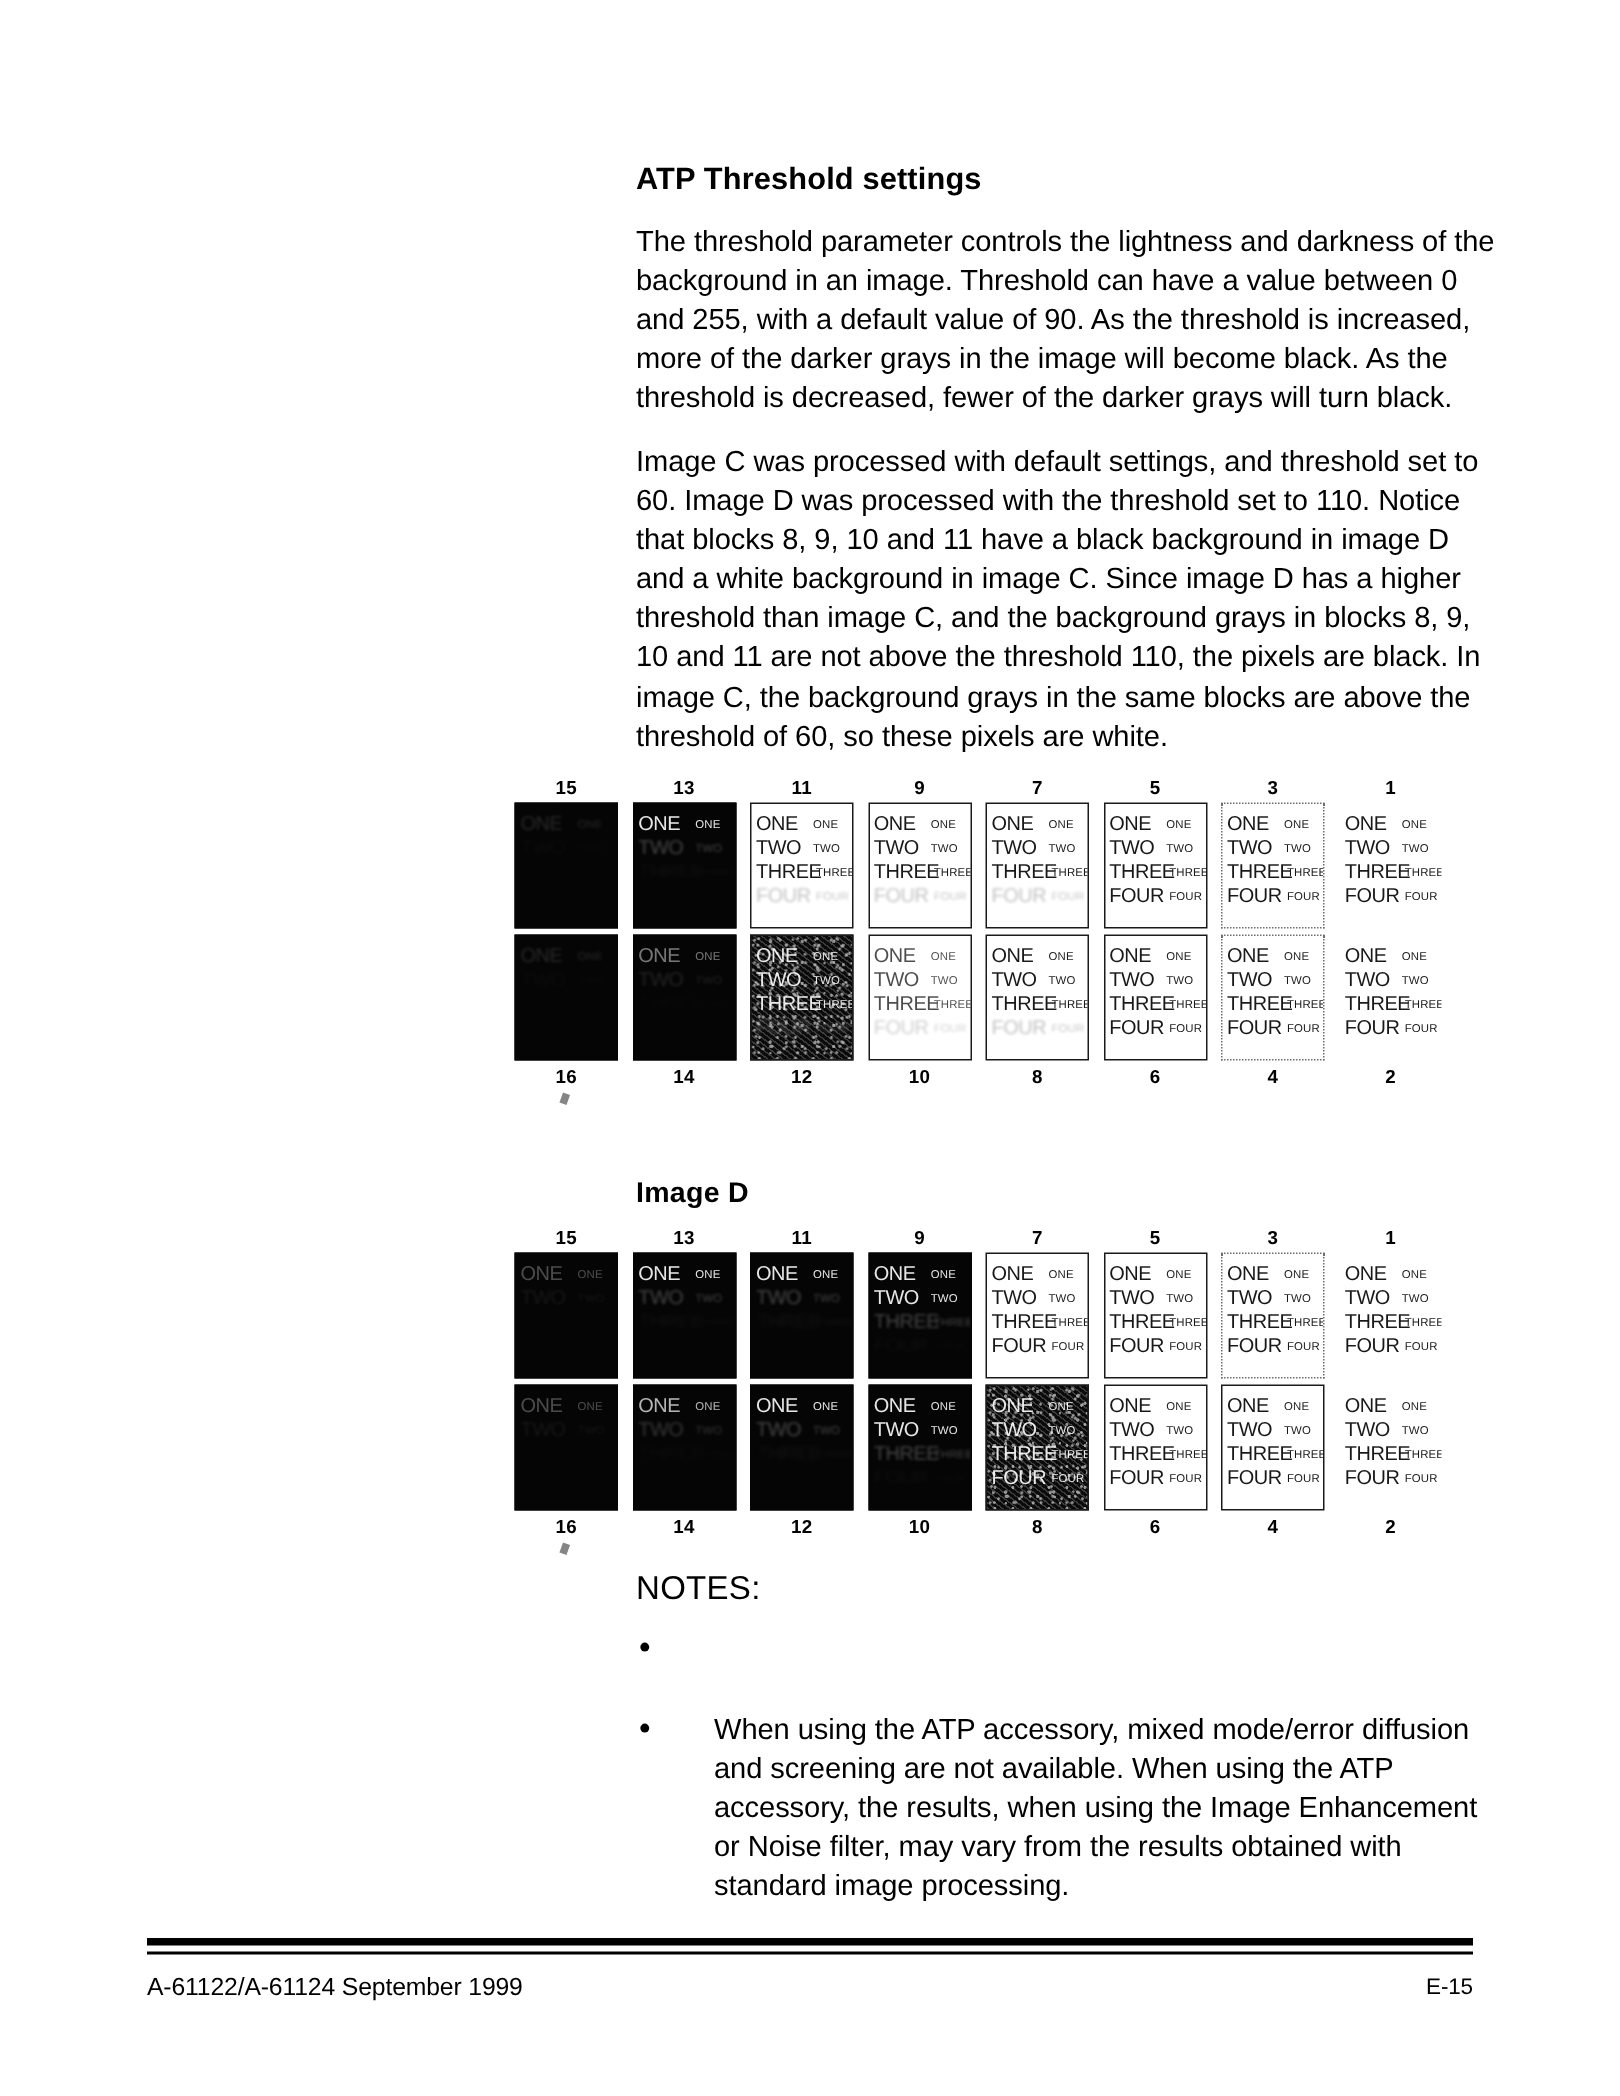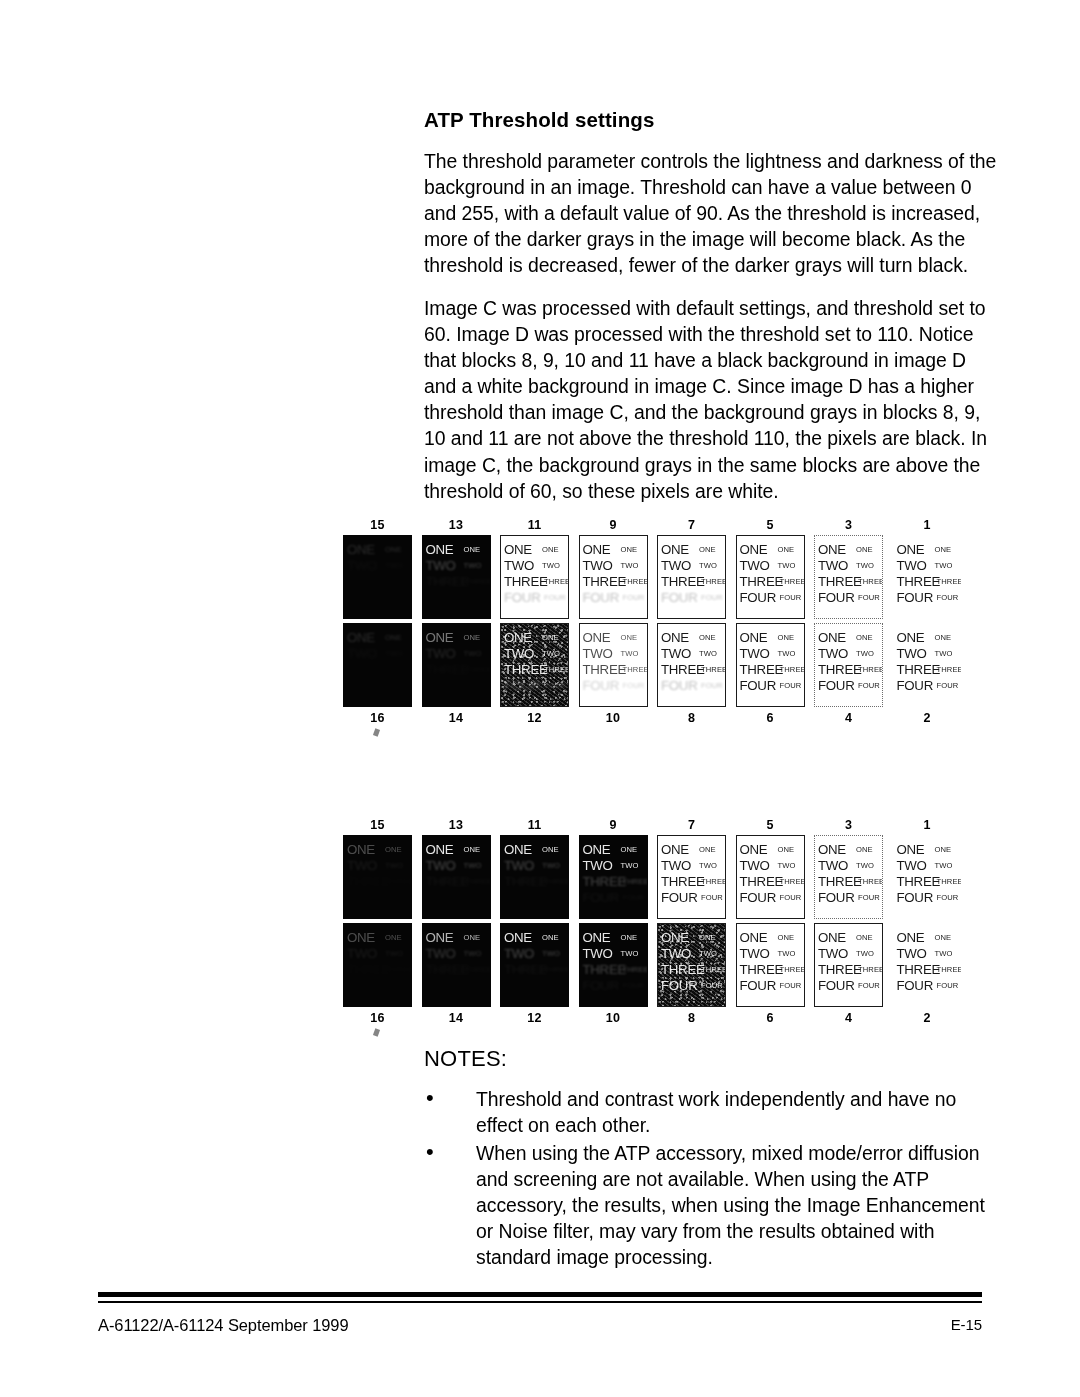--- a/index.html
+++ b/index.html
@@ -387,20 +387,23 @@
         <span class="fig-num" style="left: 171.5px;">12</span>
         <span class="fig-num" style="left: 250px;">10</span>
         <span class="fig-num" style="left: 328.5px;">8</span>
         <span class="fig-num" style="left: 407px;">6</span>
         <span class="fig-num" style="left: 485.5px;">4</span>
         <span class="fig-num" style="left: 564px;">2</span>
       </div>
   </div>
   <div class="tick" style="left:374px; top:729px;"></div>
 
+  <div class="col" style="top:785px;">
+    <div class="fig-label">Image D</div>
+  </div>
 
   <div class="figure" id="figure-d" style="top:818px;">
     <div class="fig-numrow">
         <span class="fig-num" style="left: 14.5px;">15</span>
         <span class="fig-num" style="left: 93px;">13</span>
         <span class="fig-num" style="left: 171.5px;">11</span>
         <span class="fig-num" style="left: 250px;">9</span>
         <span class="fig-num" style="left: 328.5px;">7</span>
         <span class="fig-num" style="left: 407px;">5</span>
         <span class="fig-num" style="left: 485.5px;">3</span>
@@ -547,21 +550,20 @@
   </div>
   <div class="tick" style="left:374px; top:1029px;"></div>
 
   <div class="col" style="top:1046px;">
     <div class="notes-title">NOTES:</div>
   </div>
 
   <div class="col" style="top:1086px;">
     <div class="note-row">
       <span class="note-bullet">•</span>
-      <span>Threshold and contrast work independently and have no effect on each other.</span>
     </div>
   </div>
 
   <div class="col" style="top:1140px;">
     <div class="note-row">
       <span class="note-bullet">•</span>
       <span>When using the ATP accessory, mixed mode/error diffusion and screening are not available. When using the ATP accessory, the results, when using the Image Enhancement or Noise filter, may vary from the results obtained with standard image processing.</span>
     </div>
   </div>
 

